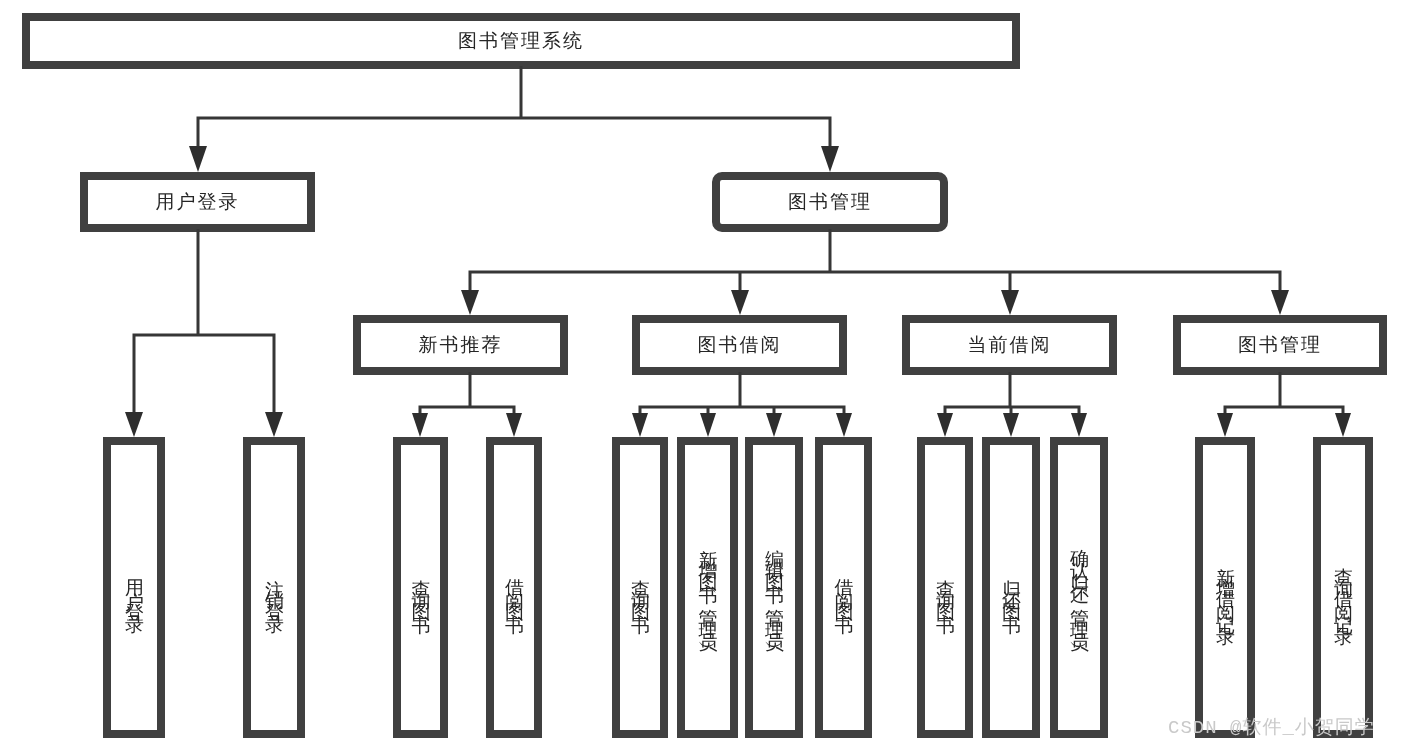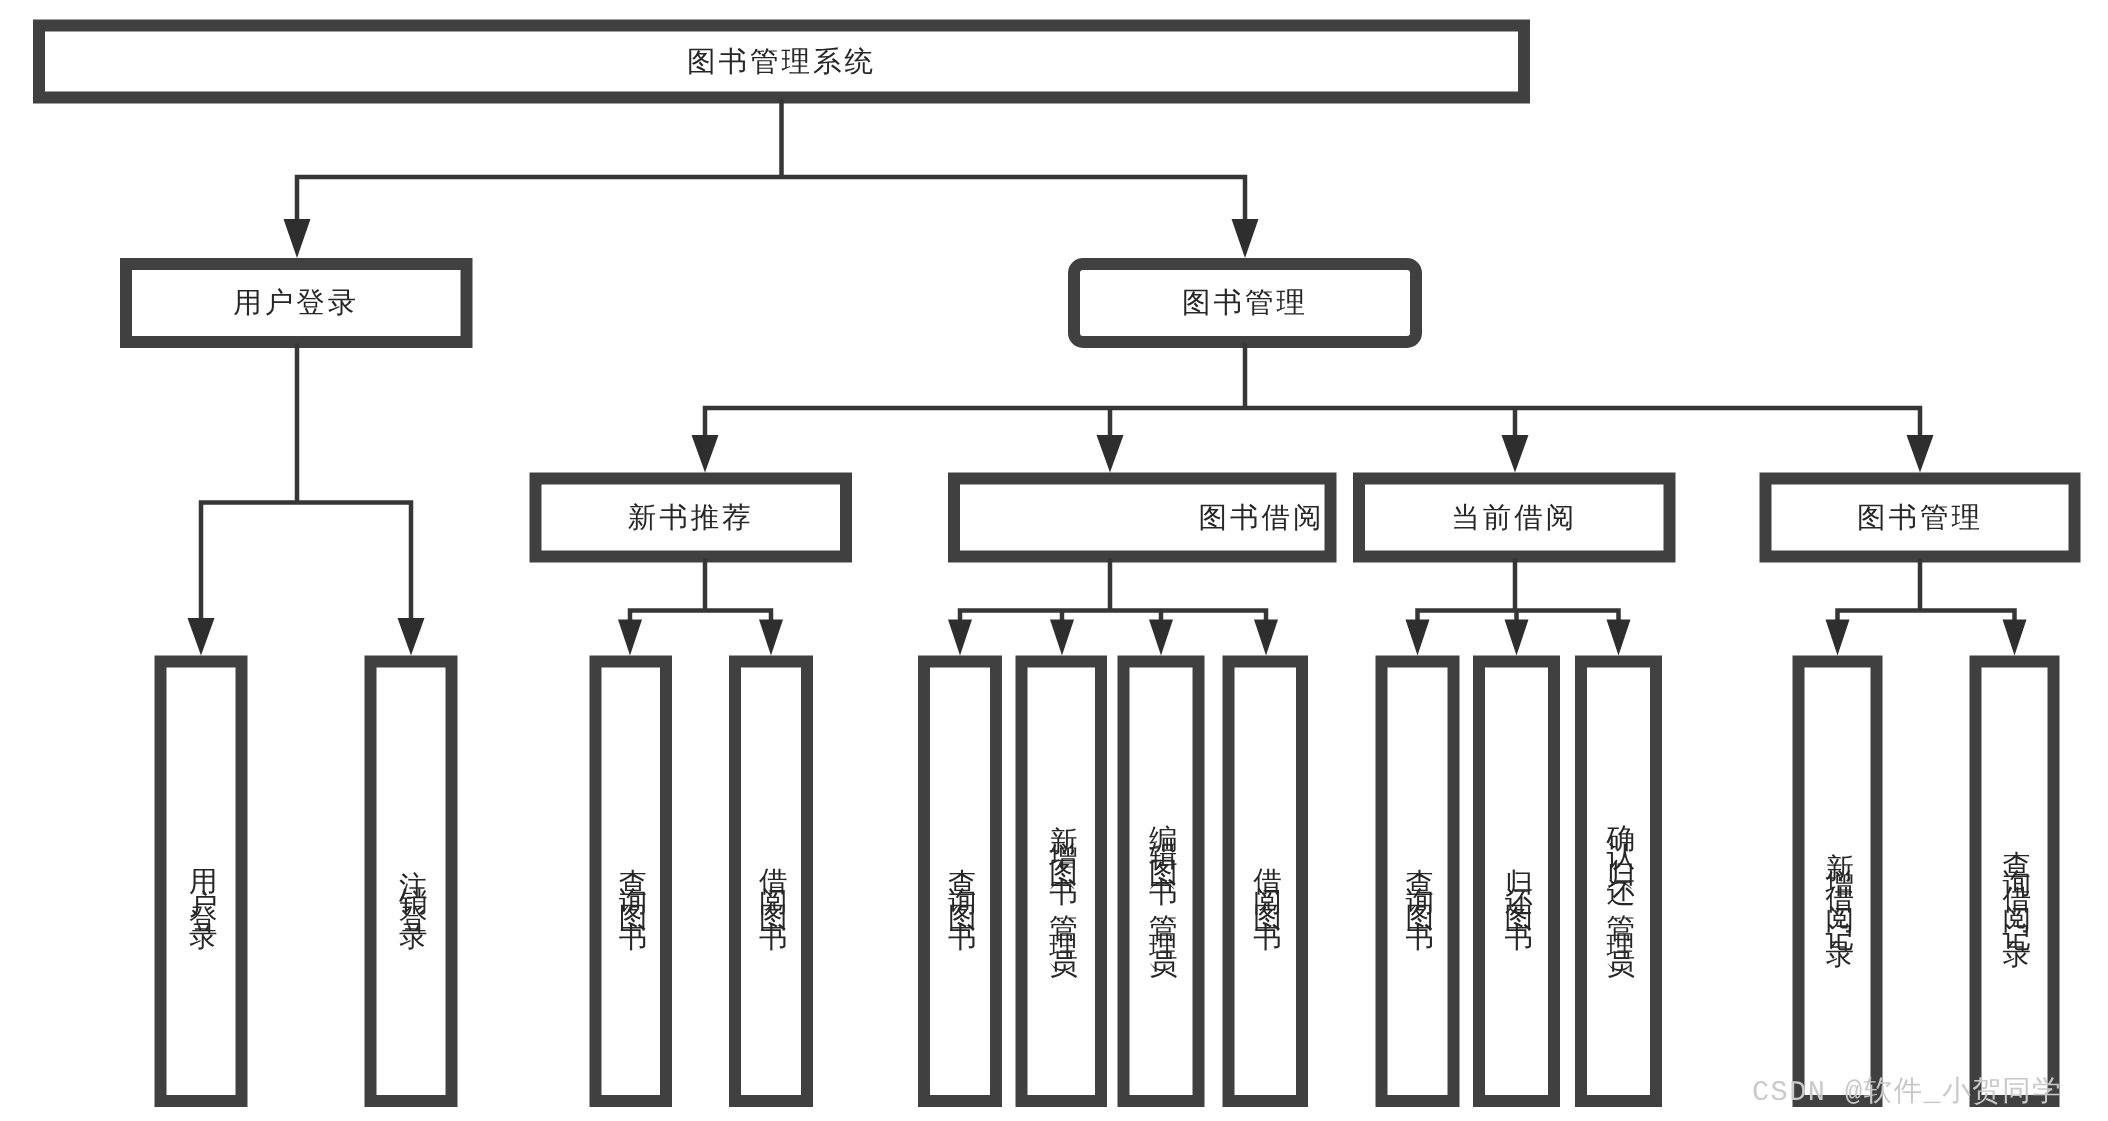--- a/index.html
+++ b/index.html
@@ -50,21 +50,21 @@
     letter-spacing:1px;
     white-space:nowrap;
     z-index:5;
     font-family:Liberation Mono, monospace;
   }
   
   .n-root{left:22px;top:13px;width:998px;height:56px;}
   .n-l2a{left:80px;top:172px;width:235px;height:60px;}
   .n-l2b{left:712px;top:172px;width:236px;height:60px;border-radius:10px;}
   .n-l3a{left:353px;top:315px;width:215px;height:60px;}
-  .n-l3b{left:632px;top:315px;width:259px;height:60px;justify-content:flex-end;}
+  .n-l3b{left:632px;top:315px;width:215px;height:60px;}
   .n-l3c{left:902px;top:315px;width:215px;height:60px;font-family:Liberation Mono, monospace;}
   .n-l3d{left:1173px;top:315px;width:214px;height:60px;}
   .leaf{top:437px;height:301px;}
   .n-u1{left:103px;width:62px;}
   .n-u2{left:243px;width:62px;}
   .n-n1{left:393px;width:55px;}
   .n-n2{left:486px;width:56px;}
   .n-b1{left:612px;width:56px;}
   .n-b2{left:677px;width:61px;}
   .n-b3{left:745px;width:58px;}

